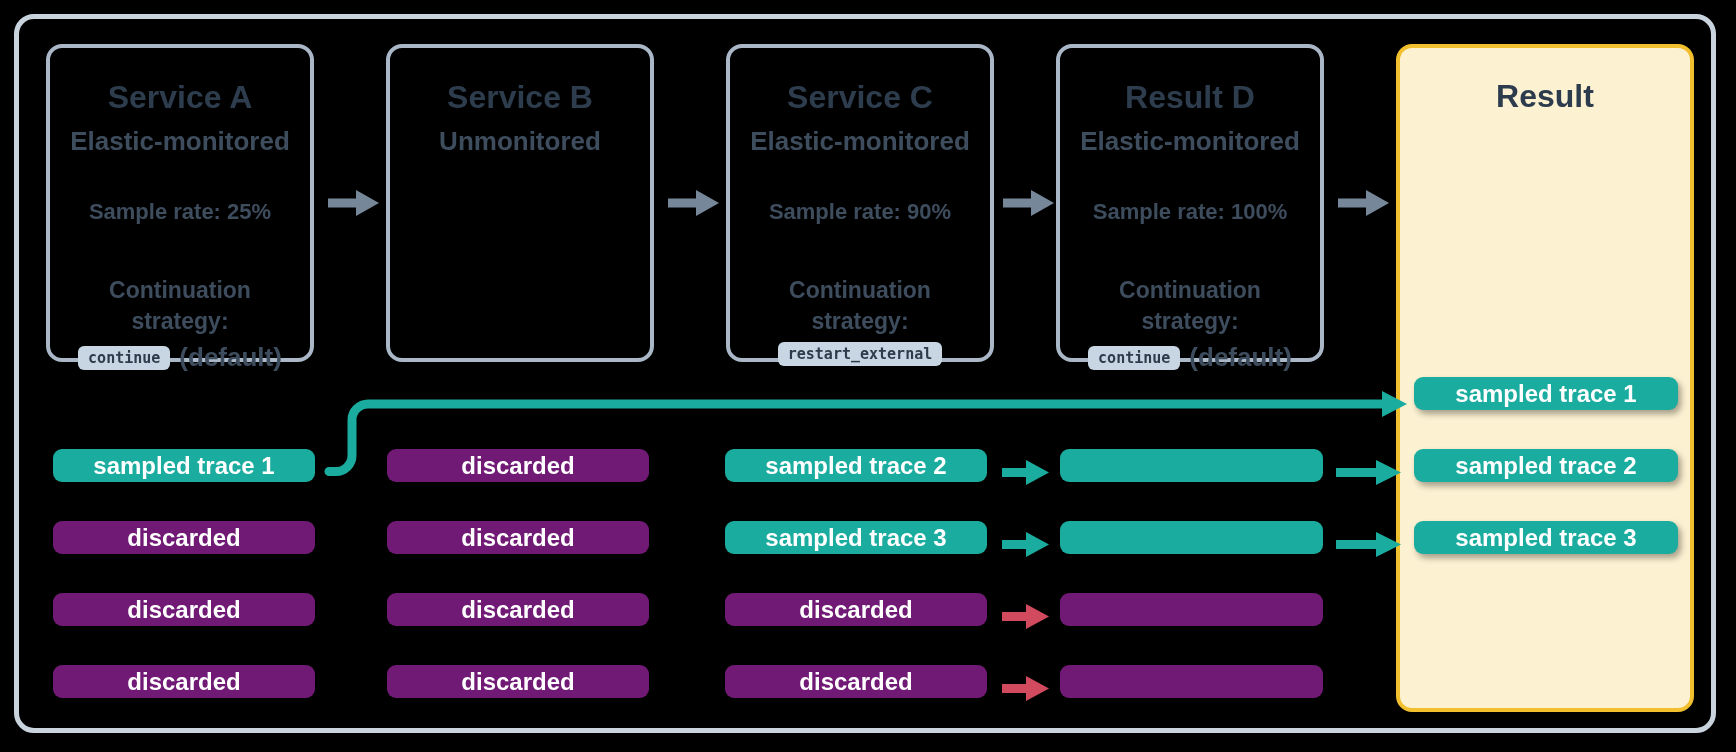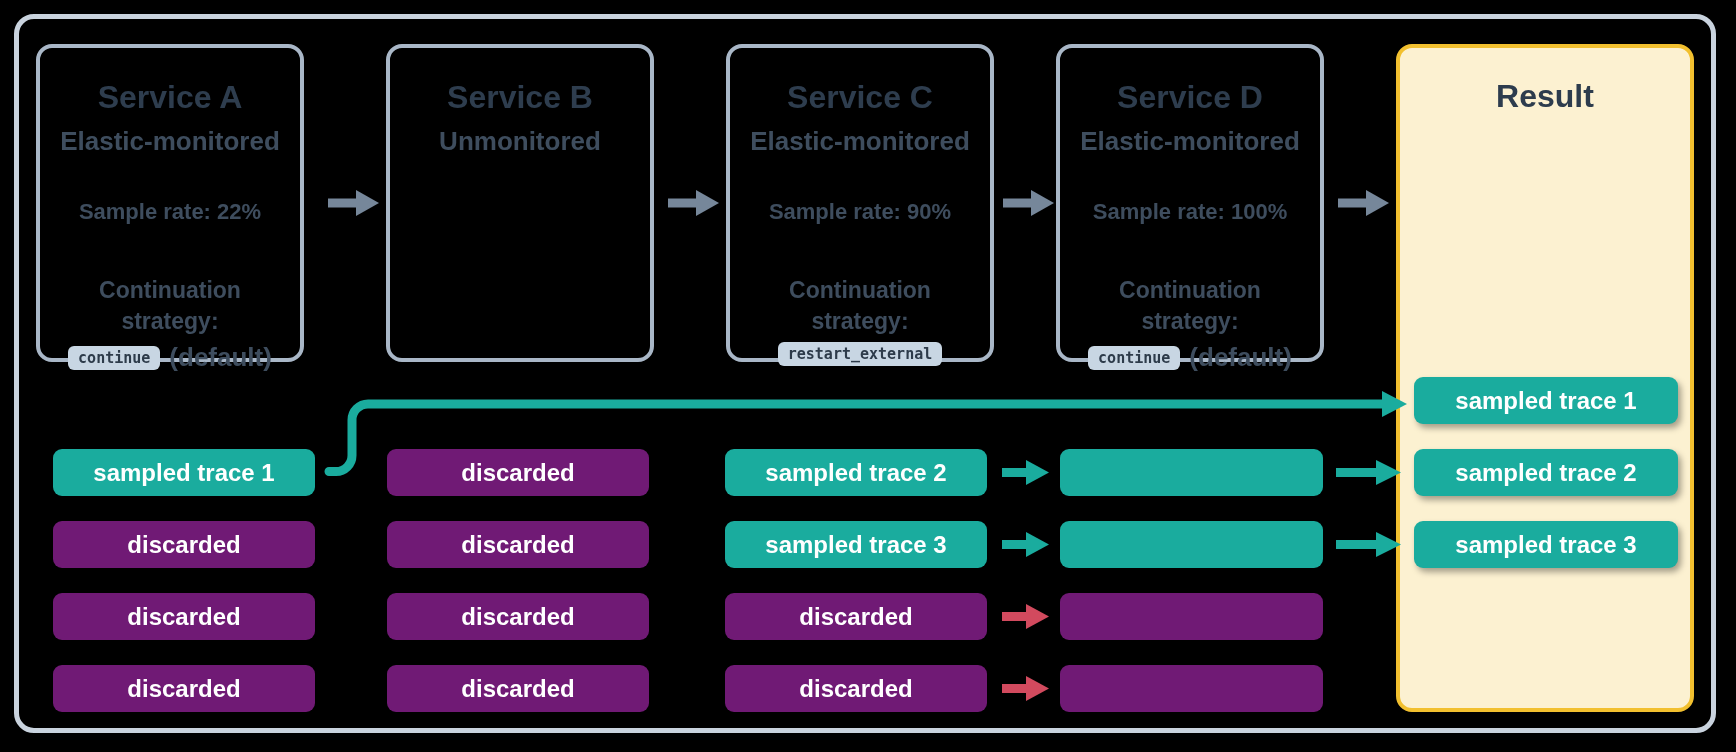--- a/index.html
+++ b/index.html
@@ -3,54 +3,54 @@
 <meta charset="utf-8">
 <style>
   html,body{margin:0;padding:0;background:#000;}
   .stage{position:relative;width:1736px;height:752px;background:#000;overflow:hidden;
          font-family:"Liberation Sans",sans-serif;}
   .frame{position:absolute;left:14px;top:14px;width:1702px;height:719px;box-sizing:border-box;
          border:5px solid #c9d3de;border-radius:20px;}
   .card{position:absolute;top:44px;height:318px;width:268px;box-sizing:border-box;
         border:4px solid #a9b7c7;border-radius:16px;background:transparent;
         display:flex;flex-direction:column;align-items:center;text-align:center;padding-top:30px;}
-  .card-a{left:36px}.card-b{left:386px}.card-c{left:726px}.card-d{left:1056px}
+  .card-a{left:46px}.card-b{left:386px}.card-c{left:726px}.card-d{left:1056px}
   .card-title{font-size:32px;font-weight:700;color:#2e3d4e;line-height:1.2;}
   .card-sub{font-size:26px;font-weight:600;color:#3e4d5e;margin-top:10px;}
   .card-sample{font-size:22px;font-weight:600;color:#3e4d5e;margin-top:42px;}
   .card-cont{font-size:23px;font-weight:600;color:#3e4d5e;margin-top:50px;width:170px;line-height:1.32;}
   .strategy-row{margin-top:6px;display:flex;align-items:center;justify-content:center;}
   .code-chip{font-family:"DejaVu Sans Mono",monospace;font-size:15px;font-weight:700;color:#2d3b4a;
              background:#c8d6e3;border-radius:6px;padding:3px 10px;white-space:nowrap;}
   .suffix{font-size:26px;font-weight:600;color:#3e4d5e;margin-left:9px;white-space:nowrap;}
   .result-card{position:absolute;left:1396px;top:44px;width:298px;height:668px;box-sizing:border-box;
                background:#fcf1d1;border:4px solid #f2c02f;border-radius:16px;
                display:flex;flex-direction:column;align-items:center;padding-top:30px;
                box-shadow:4px 5px 10px rgba(0,0,0,.45);}
   .result-title{font-size:32px;font-weight:700;color:#2d3c4d;}
-  .chip{position:absolute;height:47px;box-sizing:border-box;border-radius:9px;
+  .chip{position:absolute;height:33px;box-sizing:border-box;border-radius:9px;
         display:flex;align-items:center;justify-content:center;
         color:#fff;font-size:24px;font-weight:700;box-shadow:3px 4px 6px rgba(0,0,0,.35);}
   .chip[data-type="sampled"]{background:#1aac9e;}
   .chip[data-type="discarded"]{background:#701a75;}
   .col-a{left:53px;width:262px}.col-b{left:387px;width:262px}.col-c{left:725px;width:262px}
   .col-d{left:1060px;width:263px}.col-r{left:1414px;width:264px}
   .row-1{top:449px}.row-2{top:521px}.row-3{top:593px}.row-4{top:665px}.row-0{top:377px}
   .overlay{position:absolute;left:0;top:0;width:1736px;height:752px;pointer-events:none;}
 </style>
 </head>
 <body>
 
 <div class="stage">
   <div class="frame"></div>
 
   <div class="card card-a">
     <div class="card-title">Service A</div>
     <div class="card-sub">Elastic-monitored</div>
-    <div class="card-sample">Sample rate: 22%</div>
+    <div class="card-sample">Sample rate: 25%</div>
     <div class="card-cont">Continuation strategy:</div>
     <div class="strategy-row">
       <span class="code-chip">continue</span>
       <span class="suffix">(default)</span>
     </div>
   </div>
 
   <div class="card card-b">
     <div class="card-title">Service B</div>
     <div class="card-sub">Unmonitored</div>
@@ -60,21 +60,21 @@
     <div class="card-title">Service C</div>
     <div class="card-sub">Elastic-monitored</div>
     <div class="card-sample">Sample rate: 90%</div>
     <div class="card-cont">Continuation strategy:</div>
     <div class="strategy-row">
       <span class="code-chip">restart_external</span>
     </div>
   </div>
 
   <div class="card card-d">
-    <div class="card-title">Service D</div>
+    <div class="card-title">Result D</div>
     <div class="card-sub">Elastic-monitored</div>
     <div class="card-sample">Sample rate: 100%</div>
     <div class="card-cont">Continuation strategy:</div>
     <div class="strategy-row">
       <span class="code-chip">continue</span>
       <span class="suffix">(default)</span>
     </div>
   </div>
 
   <div class="result-card">

